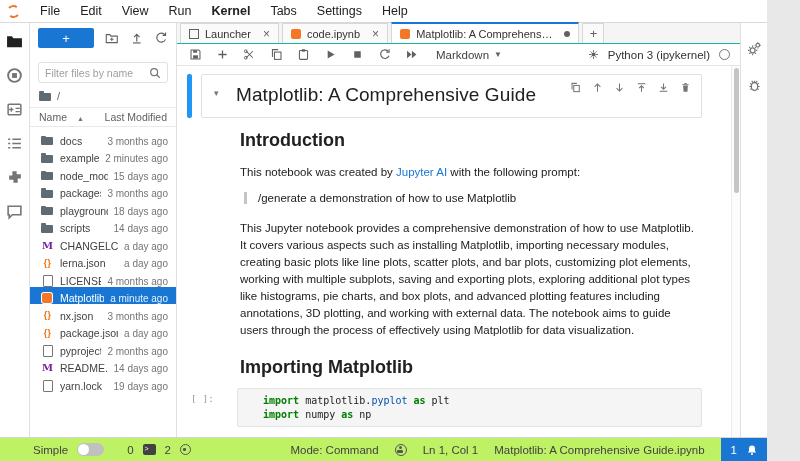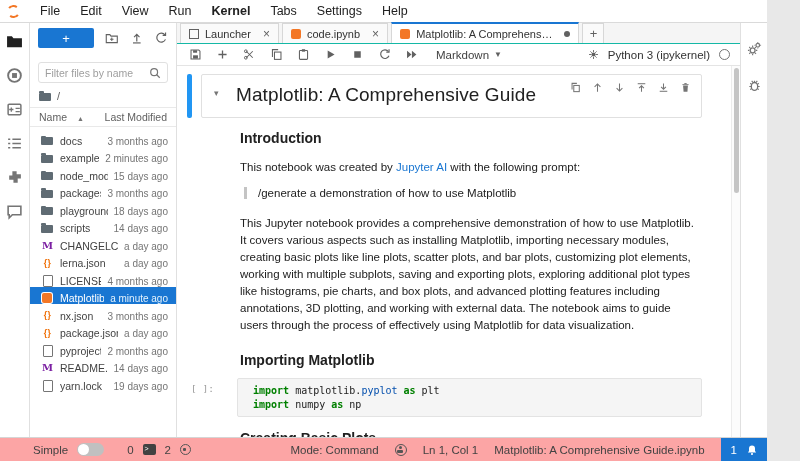--- a/index.html
+++ b/index.html
@@ -77,41 +77,41 @@
   .cell-selected { display:flex; margin:3px 26px 12px 6px; }
   .collapser-bar { width:5px; background:#2196f3; border-radius:2px; margin-right:9px; flex:0 0 auto; cursor:pointer; }
   .cell-box { flex:1; border:1px solid #e0e0e0; border-radius:2px; padding:9px 10px 11px 12px; display:flex; align-items:flex-start; position:relative; }
   .md-collapser { color:#757575; font-size:9px; width:22px; padding-top:4px; flex:0 0 auto; cursor:pointer; }
   .nb-title { font-size:19px; font-weight:normal; color:#212121; letter-spacing:0.1px; }
   .cell-toolbar { position:absolute; top:7px; right:10px; display:flex; gap:11px; }
   .ctbicon { width:11px; height:11px; color:#757575; cursor:pointer; }
   .ctbicon svg { display:block; width:100%; height:100%; }
 
   .md-rendered { padding:0 30px 0 59px; color:#212121; }
-  .md-rendered h2 { font-size:14px; font-weight:bold; color:#212121; }
+  .md-rendered h2 { font-size:18px; font-weight:bold; color:#212121; }
   .h-intro { margin:3px 0 13px 0; }
   .md-p { font-size:11.5px; line-height:17px; color:#212121; margin-bottom:11px; }
   .md-link { color:#1976d2; cursor:pointer; }
   .md-quote { border-left:3px solid #c4c4c4; padding-left:11px; margin:0 0 16px 4px; font-size:11.5px; color:#212121; }
   .h-importing { margin:8px 0 10px 0; }
   .h-basic { margin:2px 0 10px 0; }
 
   .code-row { display:flex; margin:0 26px 13px 10px; }
   .code-prompt { width:46px; flex:0 0 auto; font-family:"DejaVu Sans Mono",monospace; font-size:9.5px; color:#9a9a9a; padding-top:5px; }
-  .code-area { flex:1; background:#f5f5f5; border:1px solid #e3e3e3; border-radius:2px; padding:5px 15px; font-family:"DejaVu Sans Mono",monospace; font-size:10px; line-height:13.5px; color:#212121; white-space:pre; overflow:hidden; }
+  .code-area { flex:1; background:#f5f5f5; border:1px solid #e3e3e3; border-radius:2px; padding:5px 25px; font-family:"DejaVu Sans Mono",monospace; font-size:10px; line-height:13.5px; color:#212121; white-space:pre; overflow:hidden; }
   .tok-kw { color:#008000; font-weight:bold; }
   .tok-prop { color:#0550ae; }
   .tok-pl { color:#212121; }
 
   
   .rightbar { width:27px; border-left:1px solid #e0e0e0; background:#fff; display:flex; flex-direction:column; align-items:center; padding-top:18px; gap:22px; flex:0 0 auto; }
   .rightbar .abicon { width:15px; height:15px; color:#757575; }
 
   
-  .statusbar { height:24px; border-top:1px solid #d5d5d5; background:#fca5a5; display:flex; align-items:center; font-size:11.5px; color:#424242; padding-left:33px; flex:0 0 auto; }
+  .statusbar { height:24px; border-top:1px solid #d5d5d5; background:#bef264; display:flex; align-items:center; font-size:11.5px; color:#424242; padding-left:33px; flex:0 0 auto; }
   .sb-left { display:flex; align-items:center; gap:9px; }
   .toggle { width:27px; height:13px; border-radius:7px; background:#c0c0c0; position:relative; margin-right:14px; cursor:pointer; }
   .toggle-knob { position:absolute; left:1px; top:1px; width:11px; height:11px; border-radius:50%; background:#fff; }
   .term-icon { width:13px; height:11px; background:#424242; border-radius:2px; position:relative; }
   .term-icon::before { content:">"; position:absolute; color:#fff; font-size:7px; left:2px; top:1px; }
   .kern-icon { width:11px; height:11px; border:1.5px solid #555; border-radius:50%; position:relative; }
   .kern-icon::before { content:""; position:absolute; width:3px; height:3px; background:#555; left:2.5px; top:2.5px; border-radius:1px; }
   .sb-status { margin-left:8px; }
   .sb-right { margin-left:auto; display:flex; align-items:center; gap:16px; height:100%; }
   .a11y-icon { width:12px; height:12px; border:1.3px solid #555; border-radius:50%; position:relative; }

